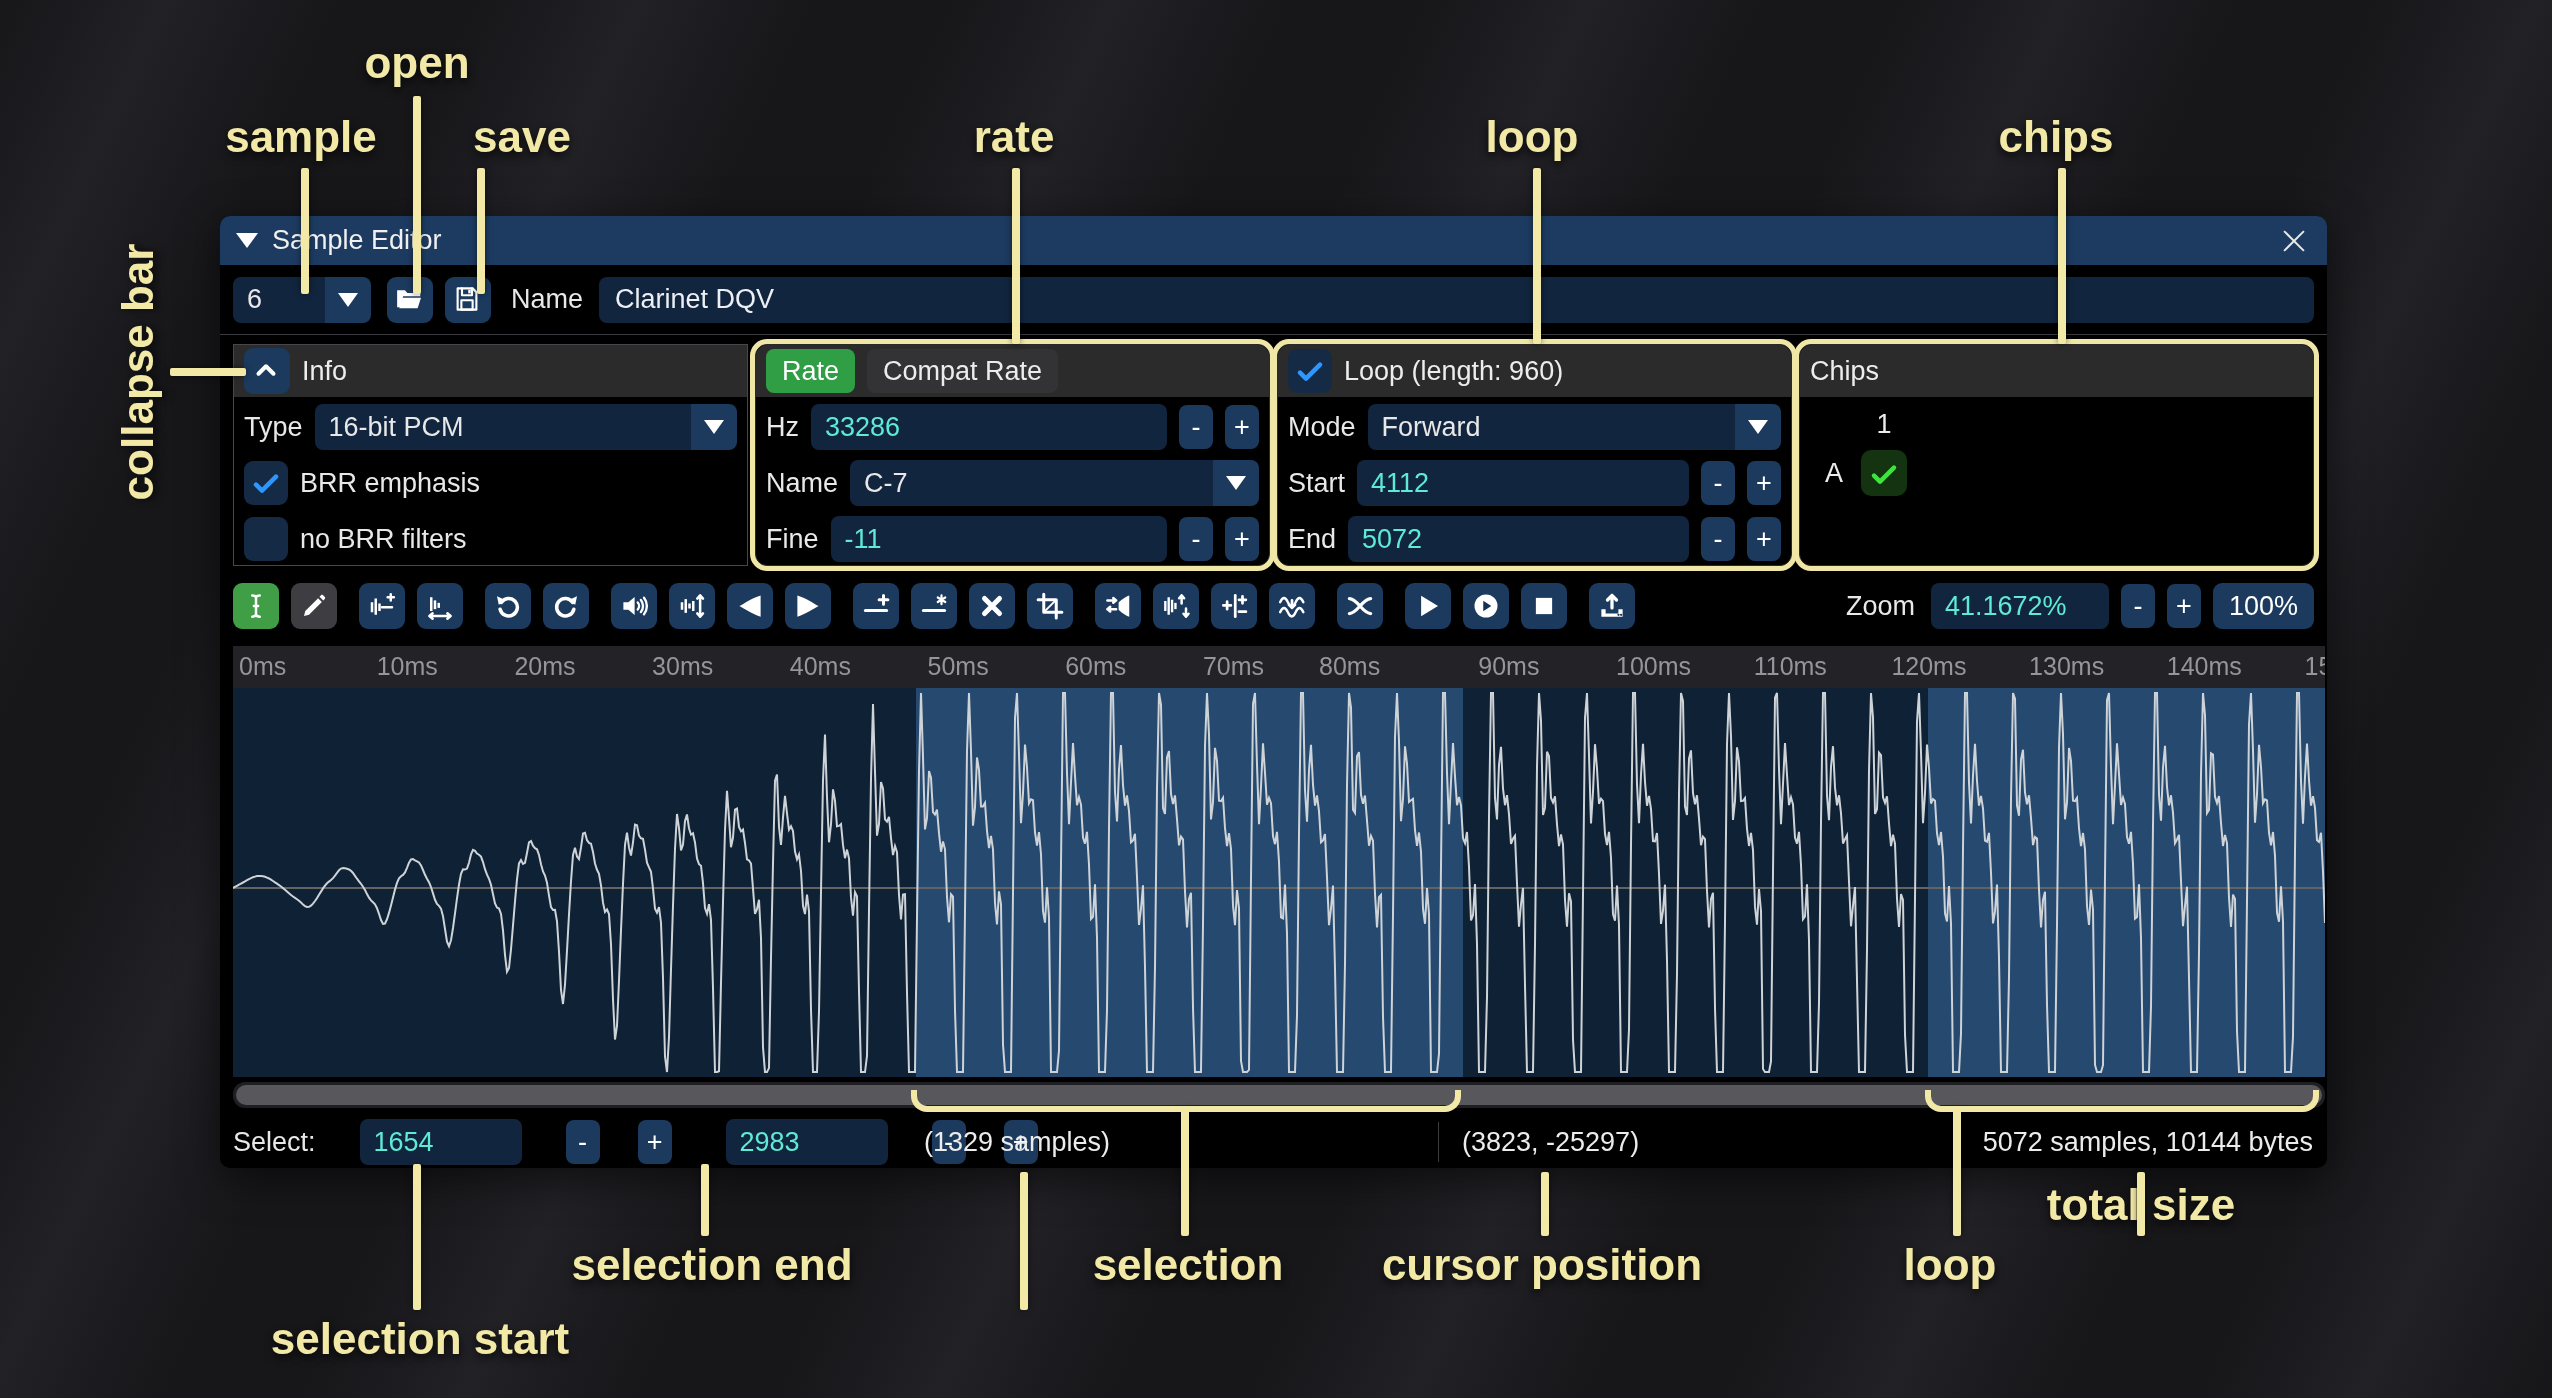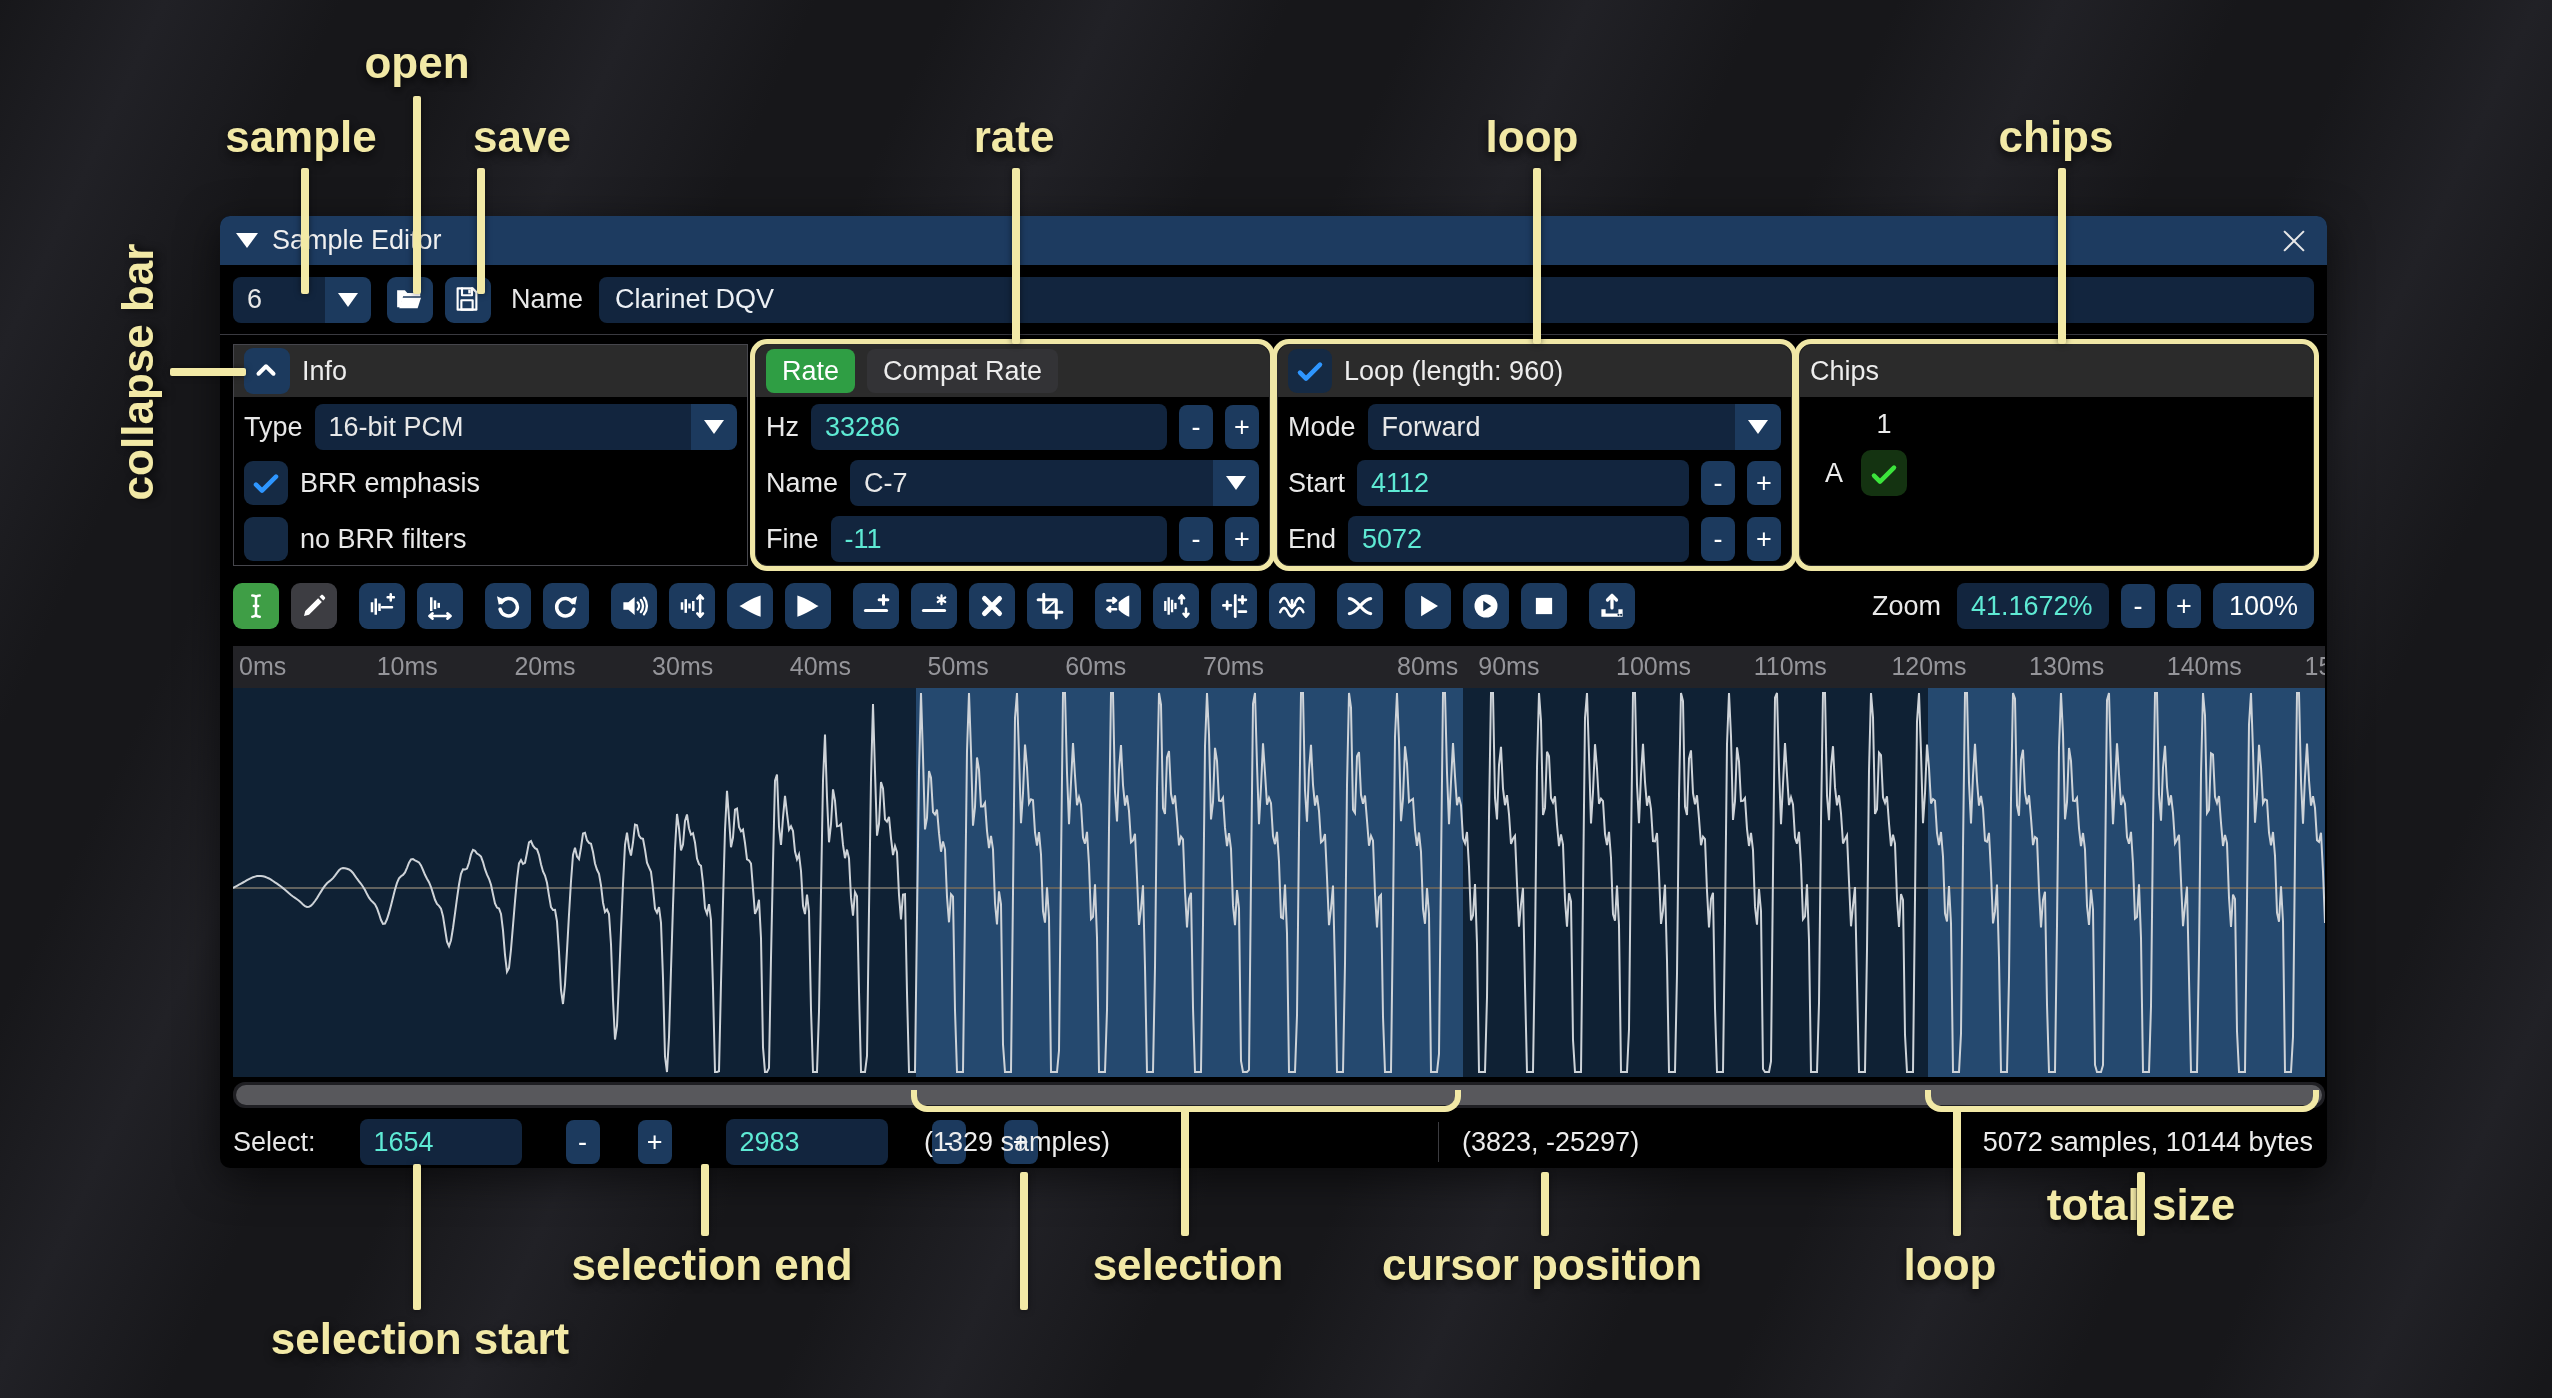--- a/index.html
+++ b/index.html
@@ -64,21 +64,21 @@
   
   .toolbar{position:absolute;left:13px;right:13px;top:358px;height:64px;display:flex;align-items:center;}
   .tgroup{display:flex;gap:12px;margin-right:22px;}
   .tbtn{width:46px;height:46px;background:#1c3a5e;border-radius:9px;display:flex;align-items:center;
     justify-content:center;color:#fff;flex:none;}
   .tbtn svg{width:30px;height:30px;}
   .tbtn.active{background:#3f9e46;}
   .tbtn.gray{background:#3d3d42;}
   .zoomcluster{margin-left:auto;display:flex;align-items:center;gap:12px;}
   .zoomlbl{font-size:27px;color:#e8e8e8;margin-right:4px;}
-  .zoomfield{width:152px;}
+  .zoomfield{width:178px;}
   .zoom100{height:46px;background:#1c3a5e;border-radius:9px;display:flex;align-items:center;
     justify-content:center;font-size:27px;color:#fff;padding:0 16px;}
   
   .ruler{position:absolute;left:13px;width:2092px;top:430px;height:42px;background:#232327;overflow:hidden;}
   .ruler span{position:absolute;top:6px;font-size:25px;color:#95959a;white-space:nowrap;}
   .wave{position:absolute;left:13px;width:2092px;top:472px;height:389px;background:#0f2134;overflow:hidden;}
   .ovl{position:absolute;top:0;bottom:0;background:#25496f;}
   .centerline{position:absolute;left:0;right:0;top:199px;height:2px;background:#63635f;}
   .wave svg{position:absolute;left:0;top:0;}
   .scroll{position:absolute;left:13px;width:2092px;top:866px;height:26px;background:#1f1f23;border-radius:12px;}
@@ -531,21 +531,21 @@
 
     <div class="ruler" id="ruler">
         <span style="left: 6px;">0ms</span>
         <span style="left: 143.7px;">10ms</span>
         <span style="left: 281.4px;">20ms</span>
         <span style="left: 419.1px;">30ms</span>
         <span style="left: 556.8px;">40ms</span>
         <span style="left: 694.5px;">50ms</span>
         <span style="left: 832.2px;">60ms</span>
         <span style="left: 969.9px;">70ms</span>
-        <span style="left: 1164px;">80ms</span>
+        <span style="left: 1086px;">80ms</span>
         <span style="left: 1245.3px;">90ms</span>
         <span style="left: 1383px;">100ms</span>
         <span style="left: 1520.7px;">110ms</span>
         <span style="left: 1658.4px;">120ms</span>
         <span style="left: 1796.1px;">130ms</span>
         <span style="left: 1933.8px;">140ms</span>
         <span style="left: 2071.5px;">150ms</span>
       </div>
 
     <div class="wave">

